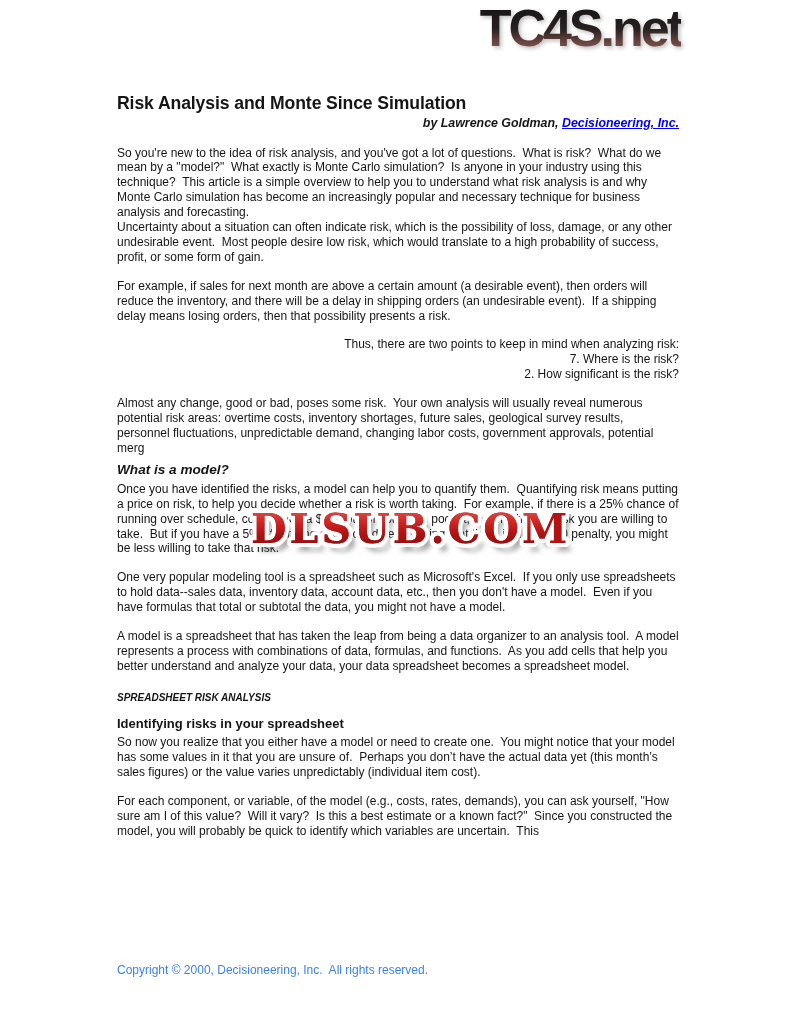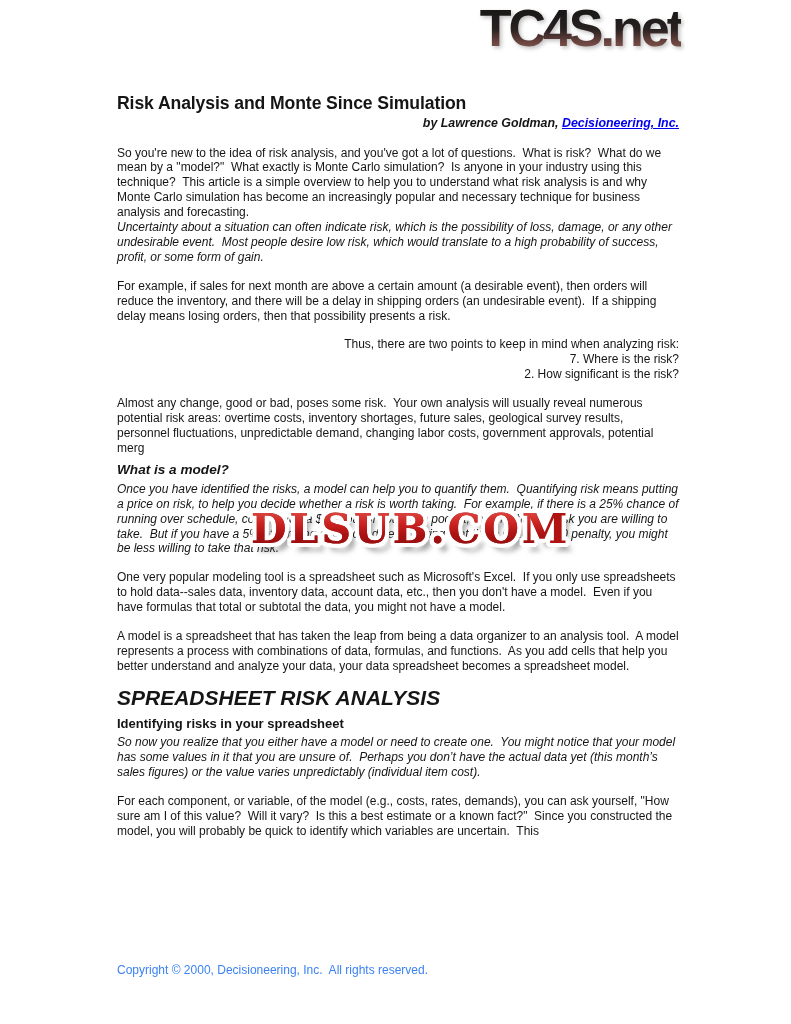--- a/index.html
+++ b/index.html
@@ -8,24 +8,24 @@
     font-family:"Liberation Sans",sans-serif;color:#151515;
   }
   
   .content{position:absolute;left:117px;top:93px;width:562px;font-size:12px;line-height:14.9px;}
   .title{font-size:17.6px;line-height:21px;font-weight:bold;margin:0 0 2px 0;letter-spacing:-0.1px;}
   .byline{margin:0;font-size:12.4px;line-height:15.5px;font-weight:bold;font-style:italic;text-align:right;}
   .byline a{color:#0000ee;}
   .p-intro{margin:31px 0 0 0;}
   .h-sec{font-size:13.6px;line-height:17px;font-weight:bold;font-style:italic;margin:5px 0 4px 0;}
   p.body{margin:14px 0 0 0;}
-  p.body.first{margin-top:0;font-style:italic;}
+  p.body.first{margin-top:0;}
   .list-block{margin:14px 0 0 0;text-align:right;}
   .list-item{padding-left:40px;}
-  .h-big{font-size:21px;line-height:19.5px;font-weight:bold;font-style:italic;margin:14px 0 0 0;}
+  .h-big{font-size:10px;line-height:19.5px;font-weight:bold;font-style:italic;margin:14px 0 0 0;}
   .h-sub{font-size:13px;line-height:16px;font-weight:bold;margin:9px 0 3px 0;}
   .copyright{position:absolute;left:117px;top:963px;font-size:12px;line-height:15px;color:#3b82f6;}
   
   .wm-tc4s{
     position:absolute;top:3px;right:4px;
     font-family:"Liberation Sans",sans-serif;font-weight:bold;
     font-size:52px;line-height:50px;letter-spacing:-3px;
     background:linear-gradient(180deg,#141414 0%,#272120 52%,#6a443f 78%,#8d6058 100%);
     -webkit-background-clip:text;background-clip:text;color:transparent;
     filter:drop-shadow(2px 2px 2px rgba(110,110,110,0.45));

